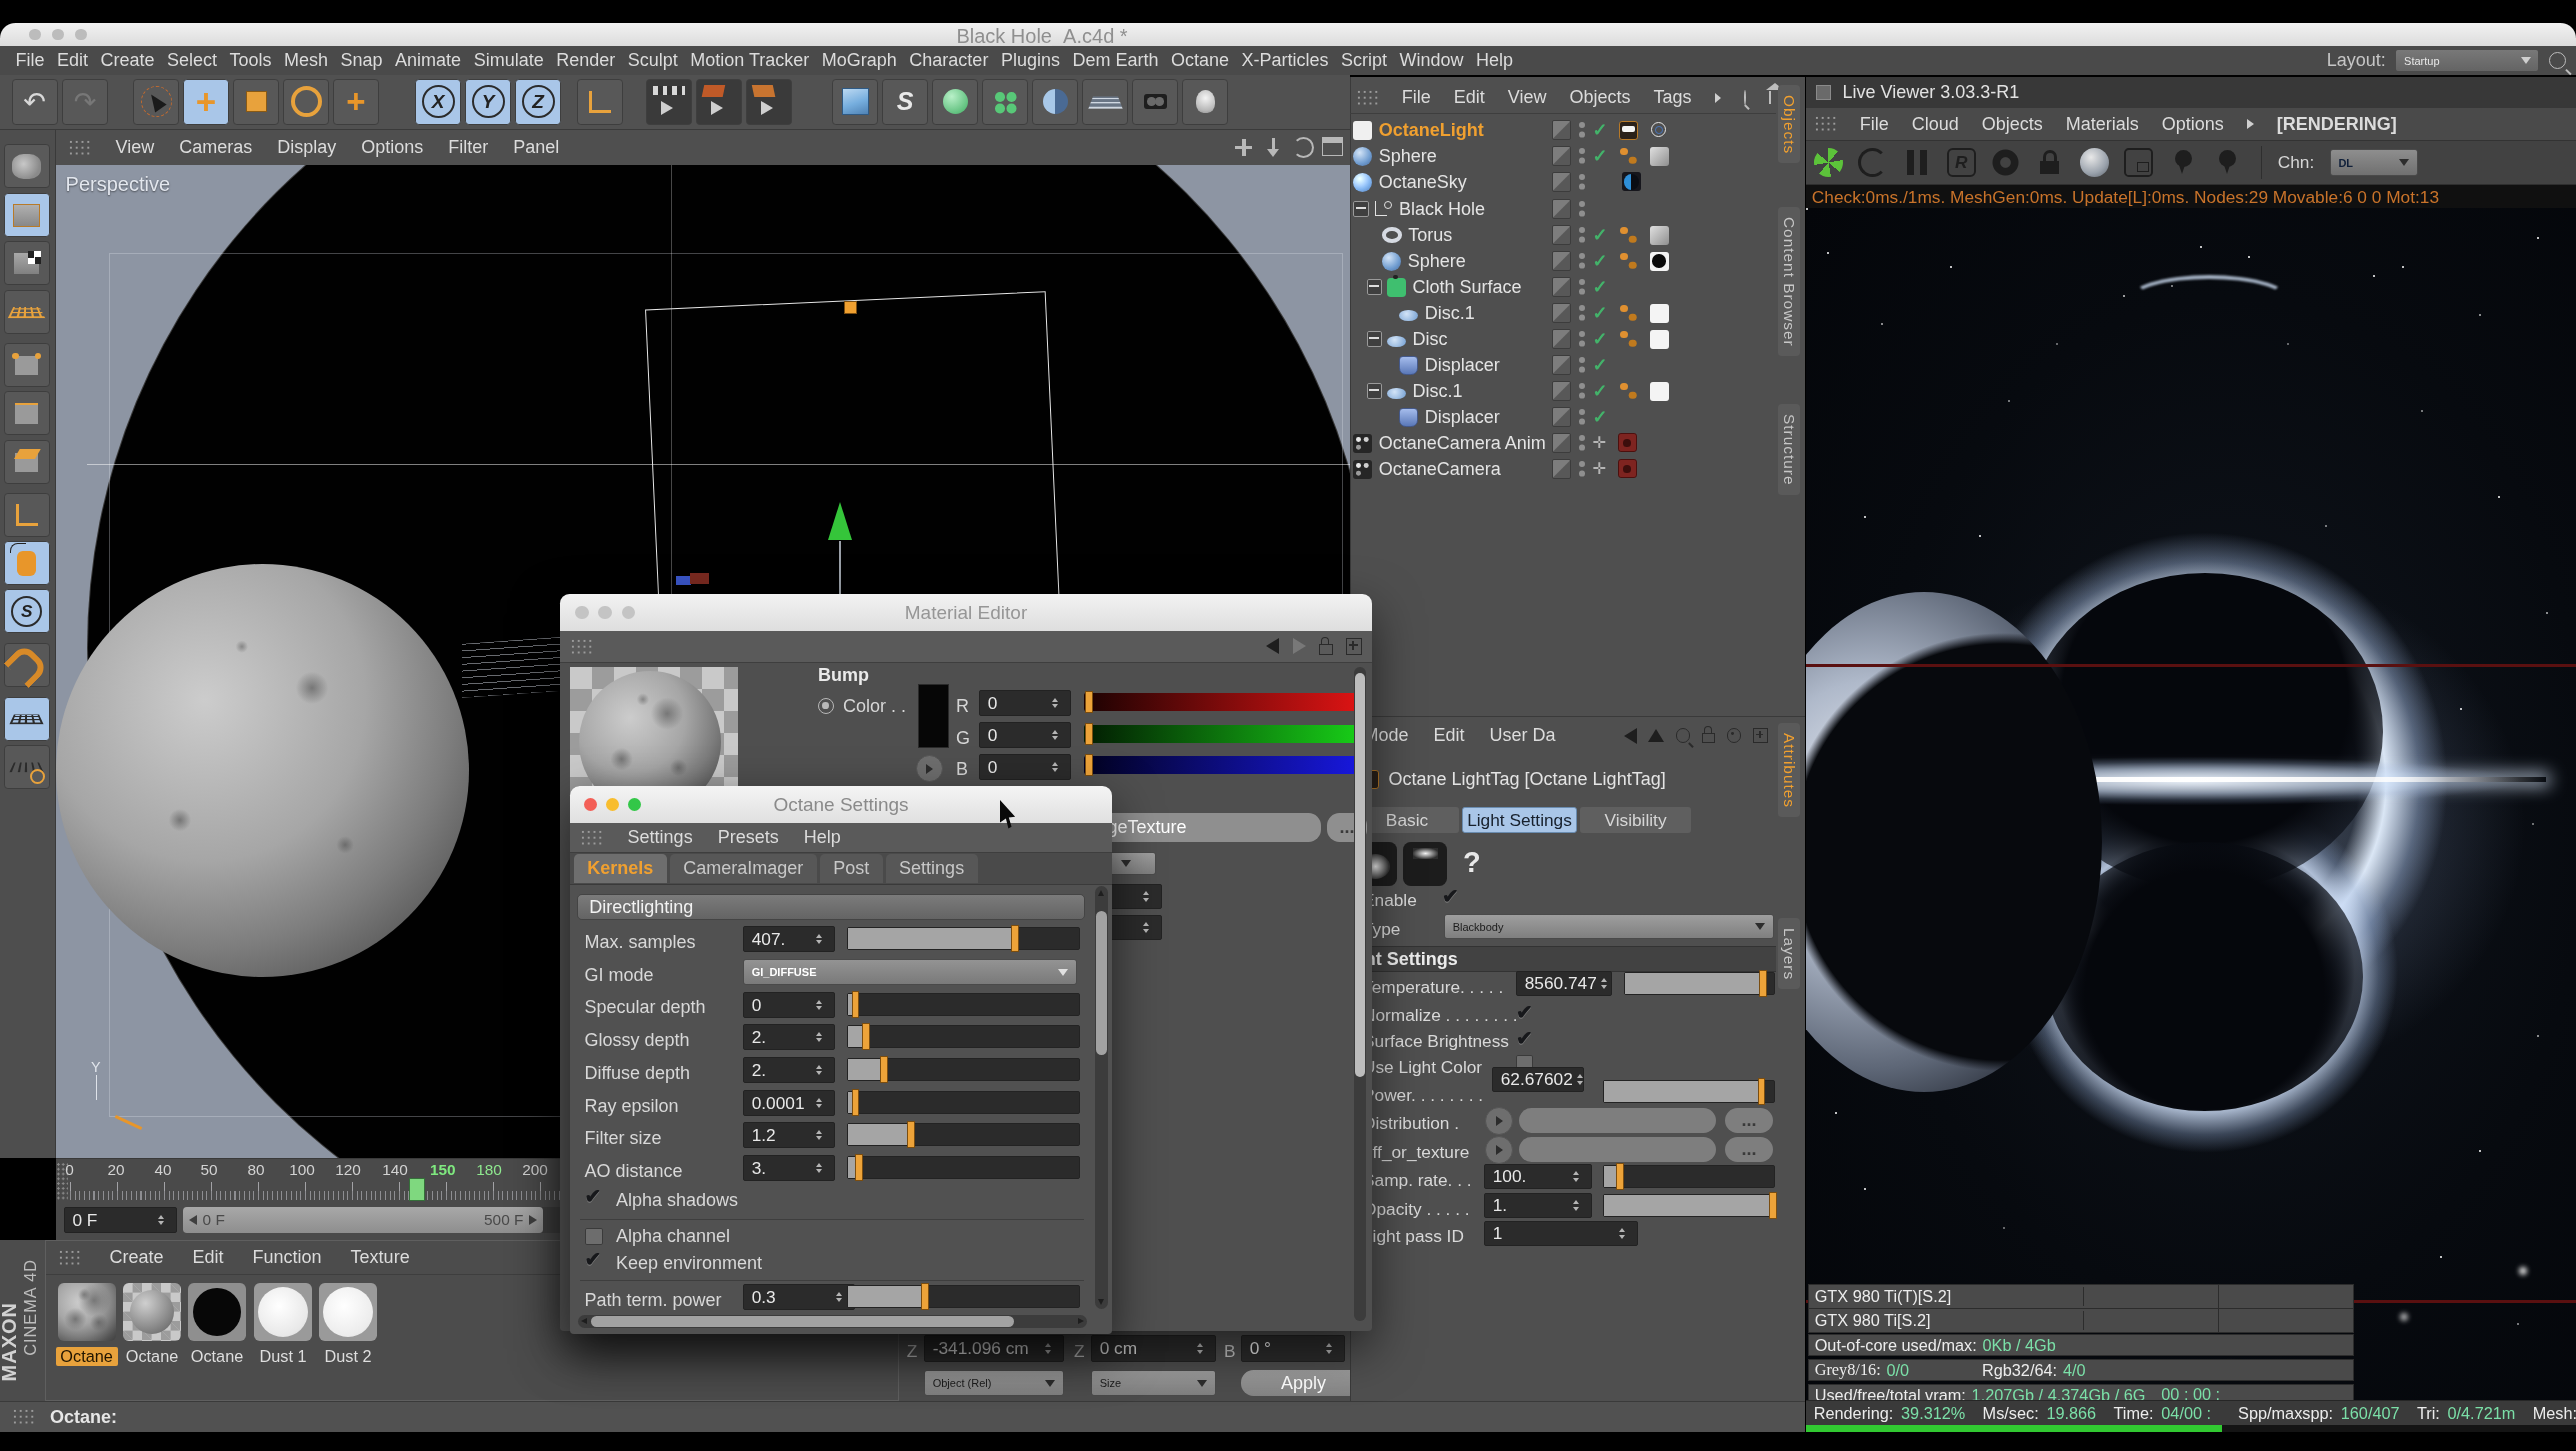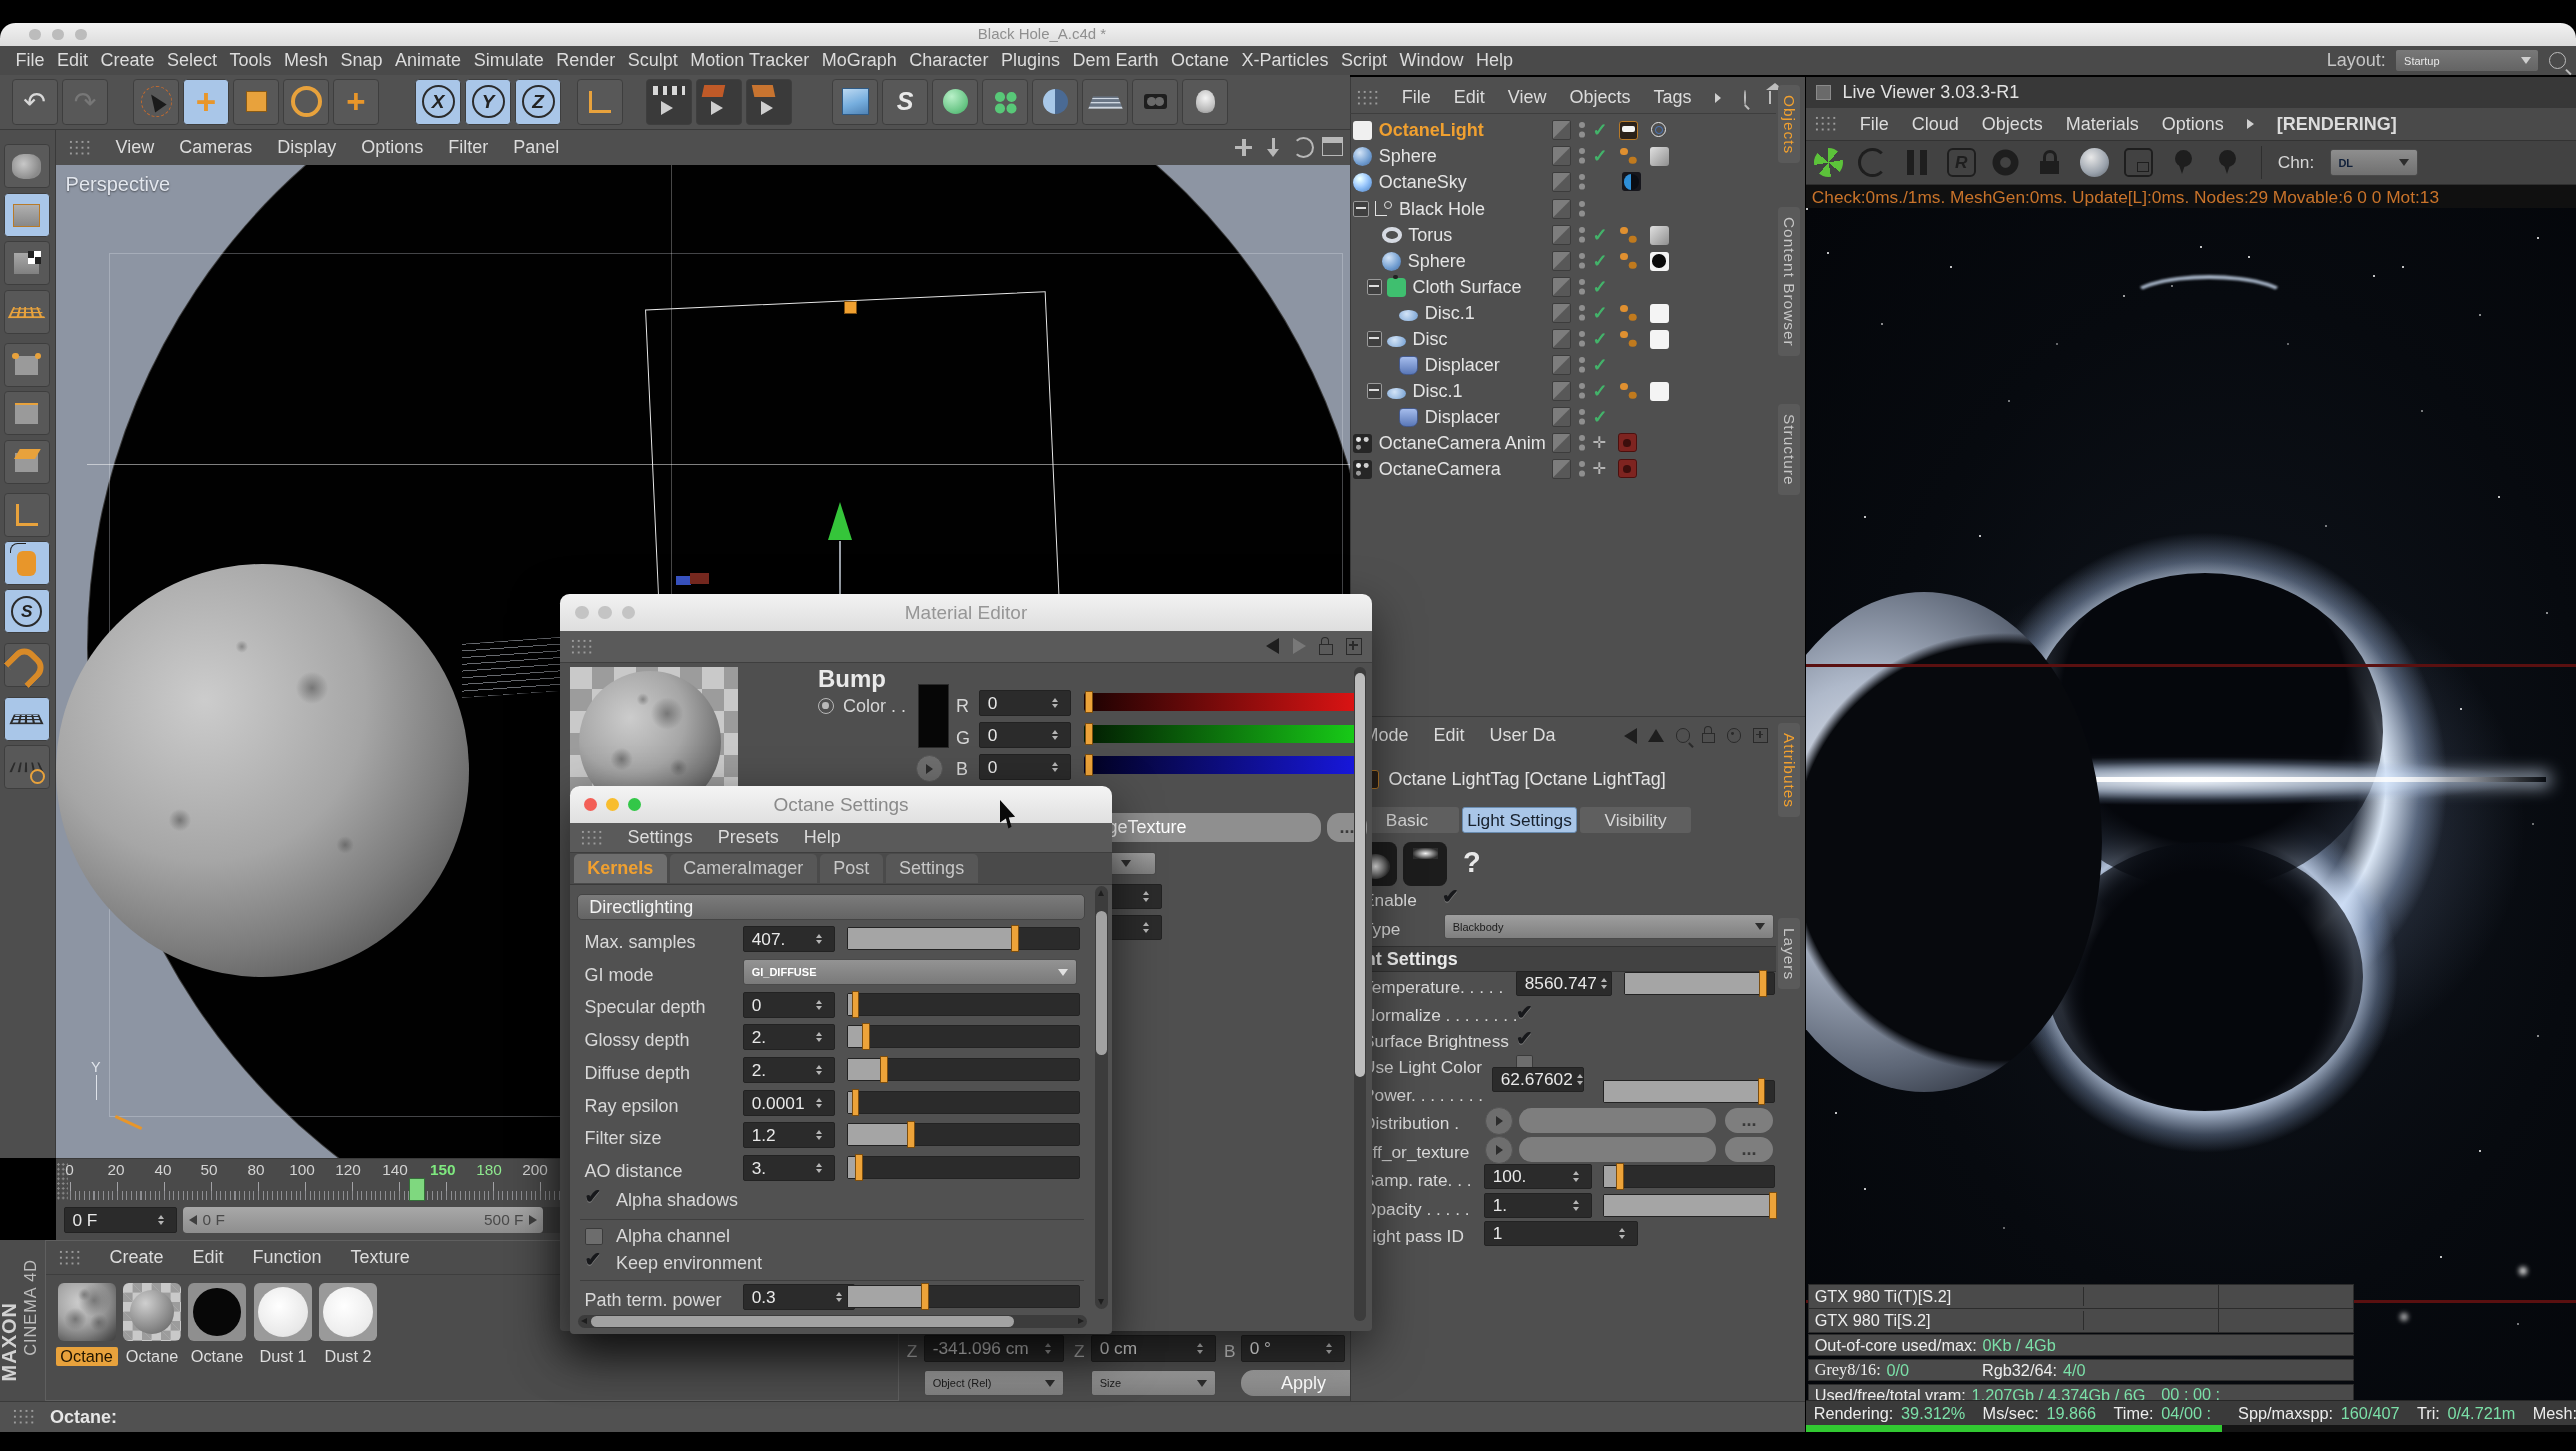--- a/index.html
+++ b/index.html
@@ -78,21 +78,21 @@
 </style>
 </head>
 <body>
 
 <div id="app">
 
   <div class="abs" style="left:0;top:24;top:23px;width:2576px;height:23px;background:linear-gradient(#f2f2f2,#dcdcdc);border-radius:11.5px 11.5px 0 0;">
     <div class="winlight abs" style="left:29px;top:5.8px;width:11.5px;height:11.5px;background:#bcbcbc;"></div>
     <div class="winlight abs" style="left:52px;top:5.8px;width:11.5px;height:11.5px;background:#bcbcbc;"></div>
     <div class="winlight abs" style="left:75px;top:5.8px;width:11.5px;height:11.5px;background:#bcbcbc;"></div>
-    <div class="abs" style="left:0;top:1.9px;width:2084px;text-align:center;font-size:15px;color:#8f8f8f;">Black Hole_A.c4d *</div>
+    <div class="abs" style="left:0;top:1.9px;width:2084px;text-align:center;font-size:20px;color:#8f8f8f;">Black Hole_A.c4d *</div>
   </div>
 
   <div class="abs flex" style="left:0;top:46px;width:2576px;height:29px;background:#4a4a4a;padding-left:15.4px;box-sizing:border-box;gap:12.5px;">
     <span class="mi">File</span>
     <span class="mi">Edit</span>
     <span class="mi">Create</span>
     <span class="mi">Select</span>
     <span class="mi">Tools</span>
     <span class="mi">Mesh</span>
     <span class="mi">Snap</span>
@@ -817,21 +817,21 @@
           </i>
         <i style="width:14.4px;height:14.4px;border:1.9px solid #2a2a2a;position:relative;">
             <b style="position:absolute;left:4.8px;top:1.9px;width:1.9px;height:8.7px;background:#2a2a2a;"></b>
             <b style="position:absolute;left:1.9px;top:4.8px;width:8.7px;height:1.9px;background:#2a2a2a;"></b>
           </i>
       </span>
     </div>
     <div class="abs checker" style="left:9.6px;top:73px;width:168px;height:150px;">
       <div class="moon" style="position:absolute;left:9.6px;top:3.8px;width:142px;height:142px;"></div>
     </div>
-    <span class="abs" style="left:258px;top:71px;font-size:24px;font-weight:bold;color:#eaeaea;">Bump</span>
+    <span class="abs" style="left:258px;top:71px;font-size:18px;font-weight:bold;color:#eaeaea;">Bump</span>
     <i class="abs" style="left:258px;top:104px;width:16.3px;height:16.3px;border:1.9px solid #b8b8b8;border-radius:50%;box-sizing:border-box;">
         <b style="position:absolute;left:2.9px;top:2.9px;width:6.7px;height:6.7px;border-radius:50%;background:#b8b8b8;display:block;"></b>
       </i>
     <span class="abs" style="left:283px;top:102px;font-size:18px;color:#d6d6d6;">Color . .</span>
     <div class="abs" style="left:358px;top:90px;width:29px;height:62px;background:#060606;border:1px solid #2a2a2a;"></div>
     <span class="abs" style="left:396px;top:102px;font-size:18px;color:#d6d6d6;">R</span>
     <div class="fld abs" style="left:419px;top:96px;width:92px;height:26px;">
         <span>0</span>
         <span class="stp" style="margin-left:auto;">
           <i class="u"></i>

